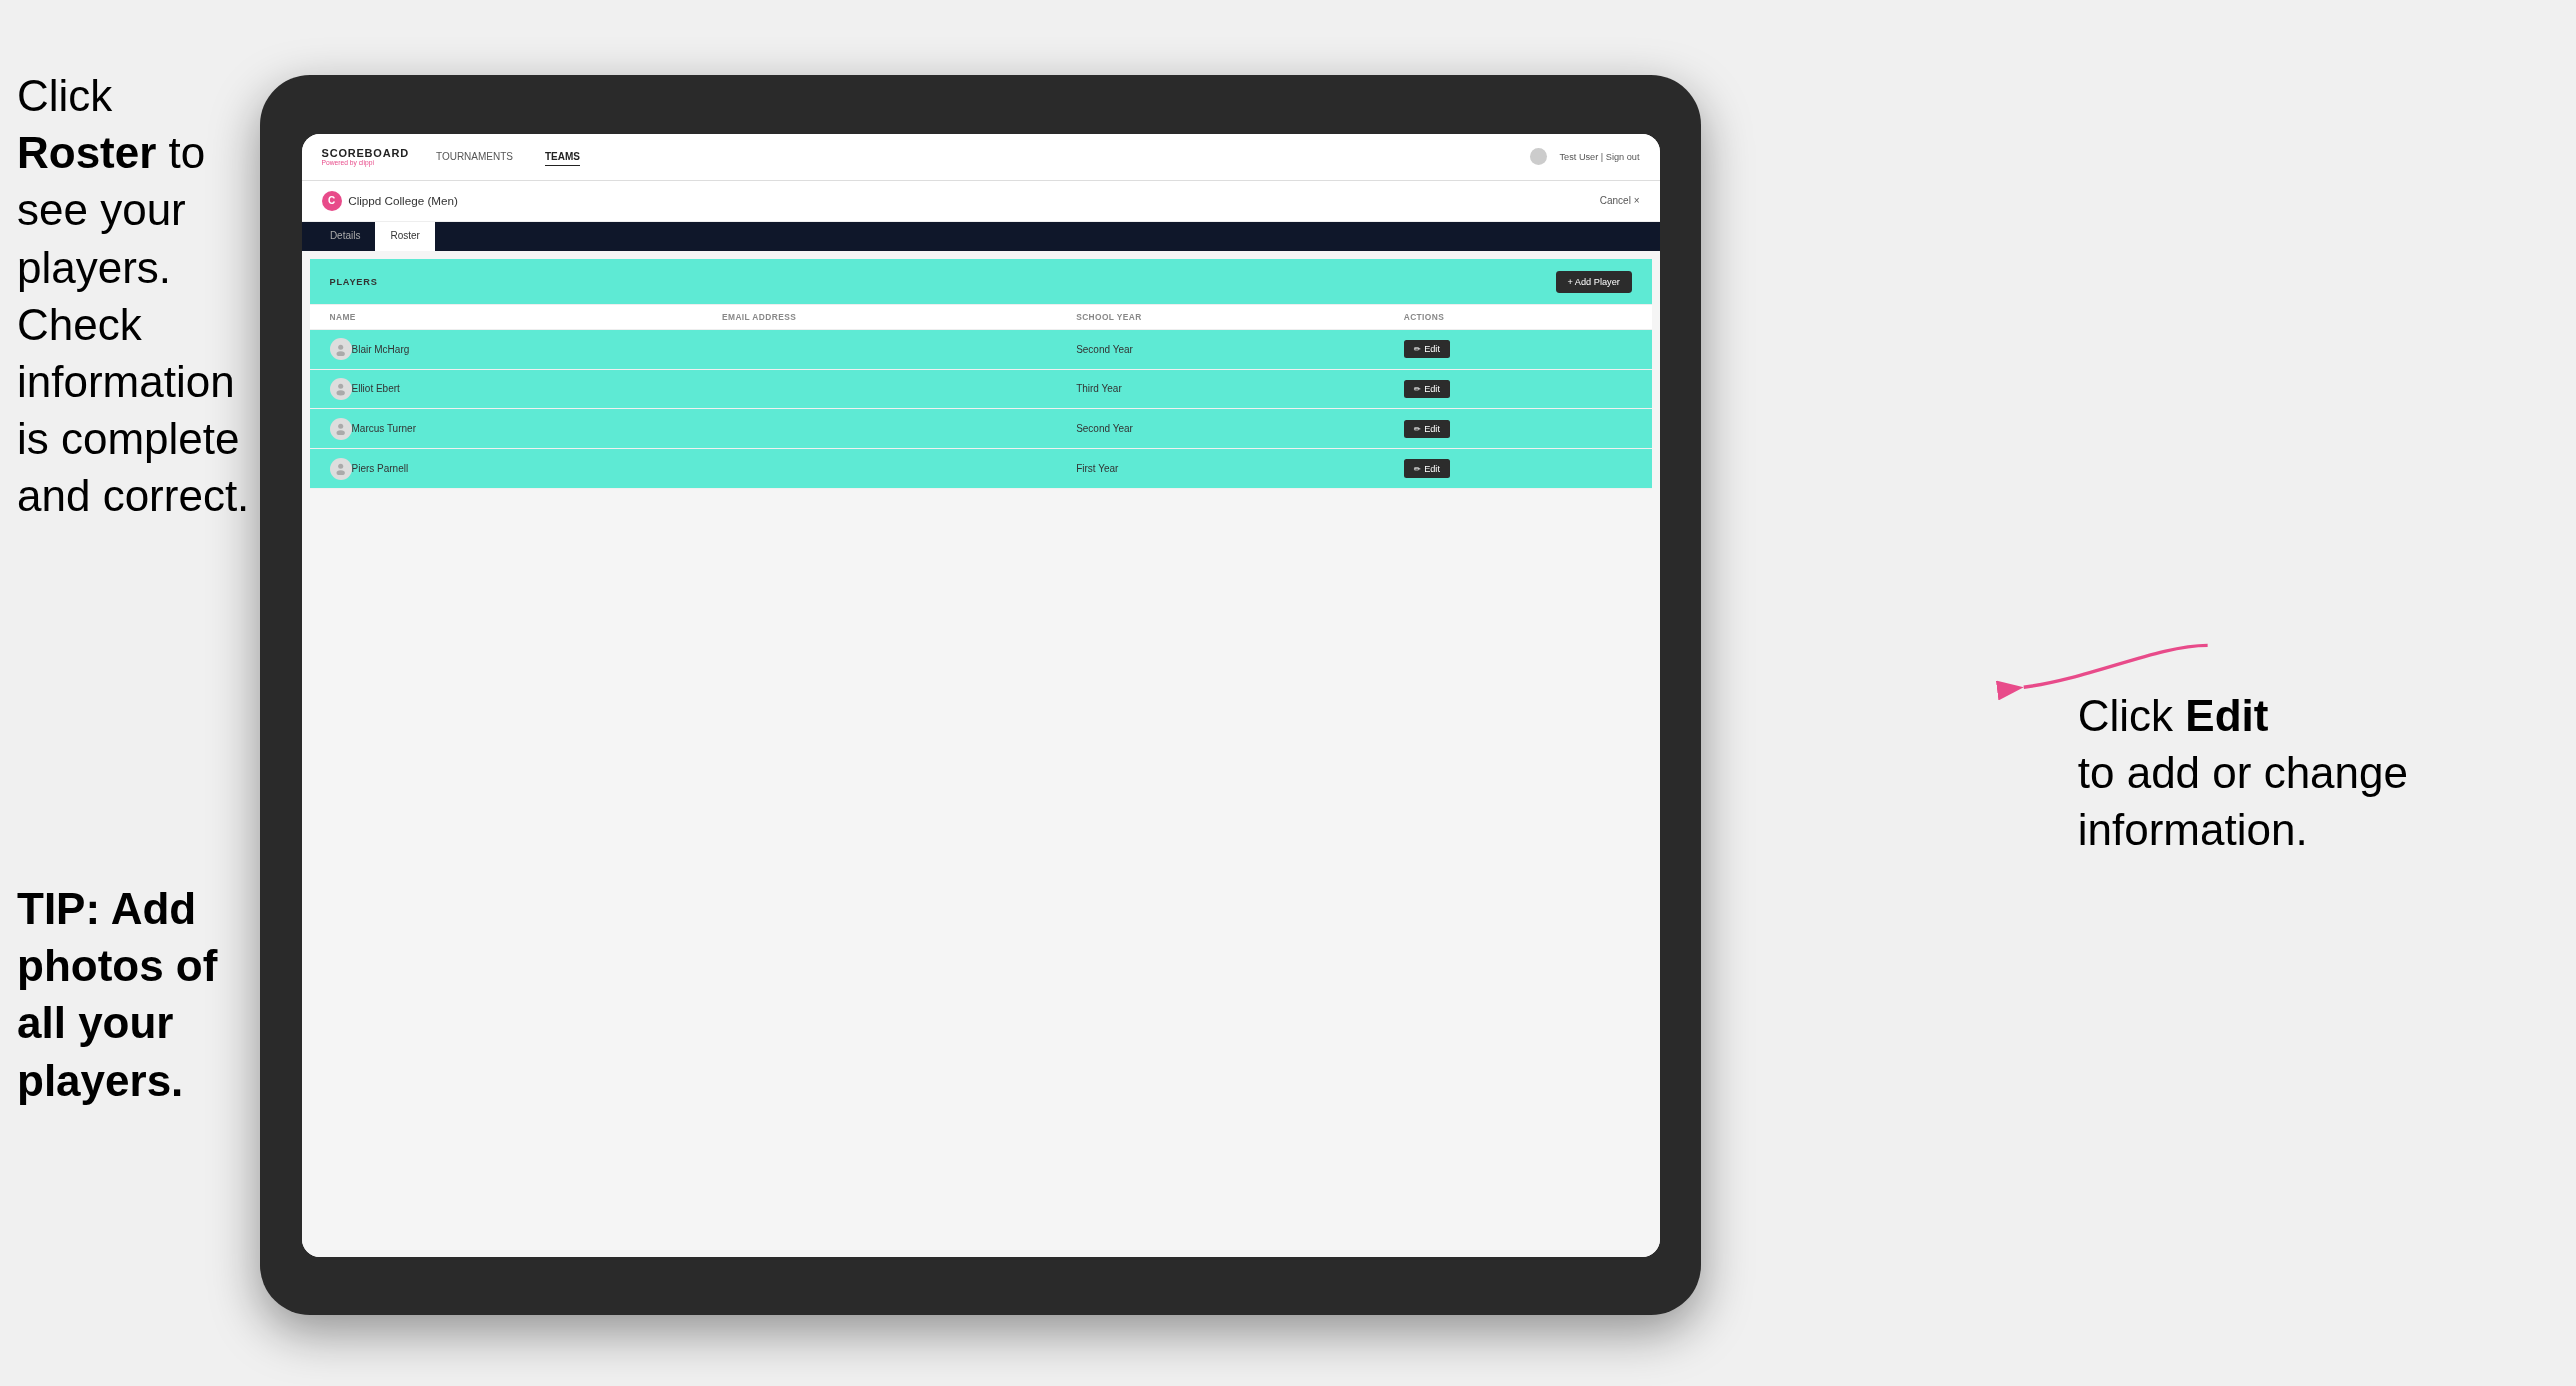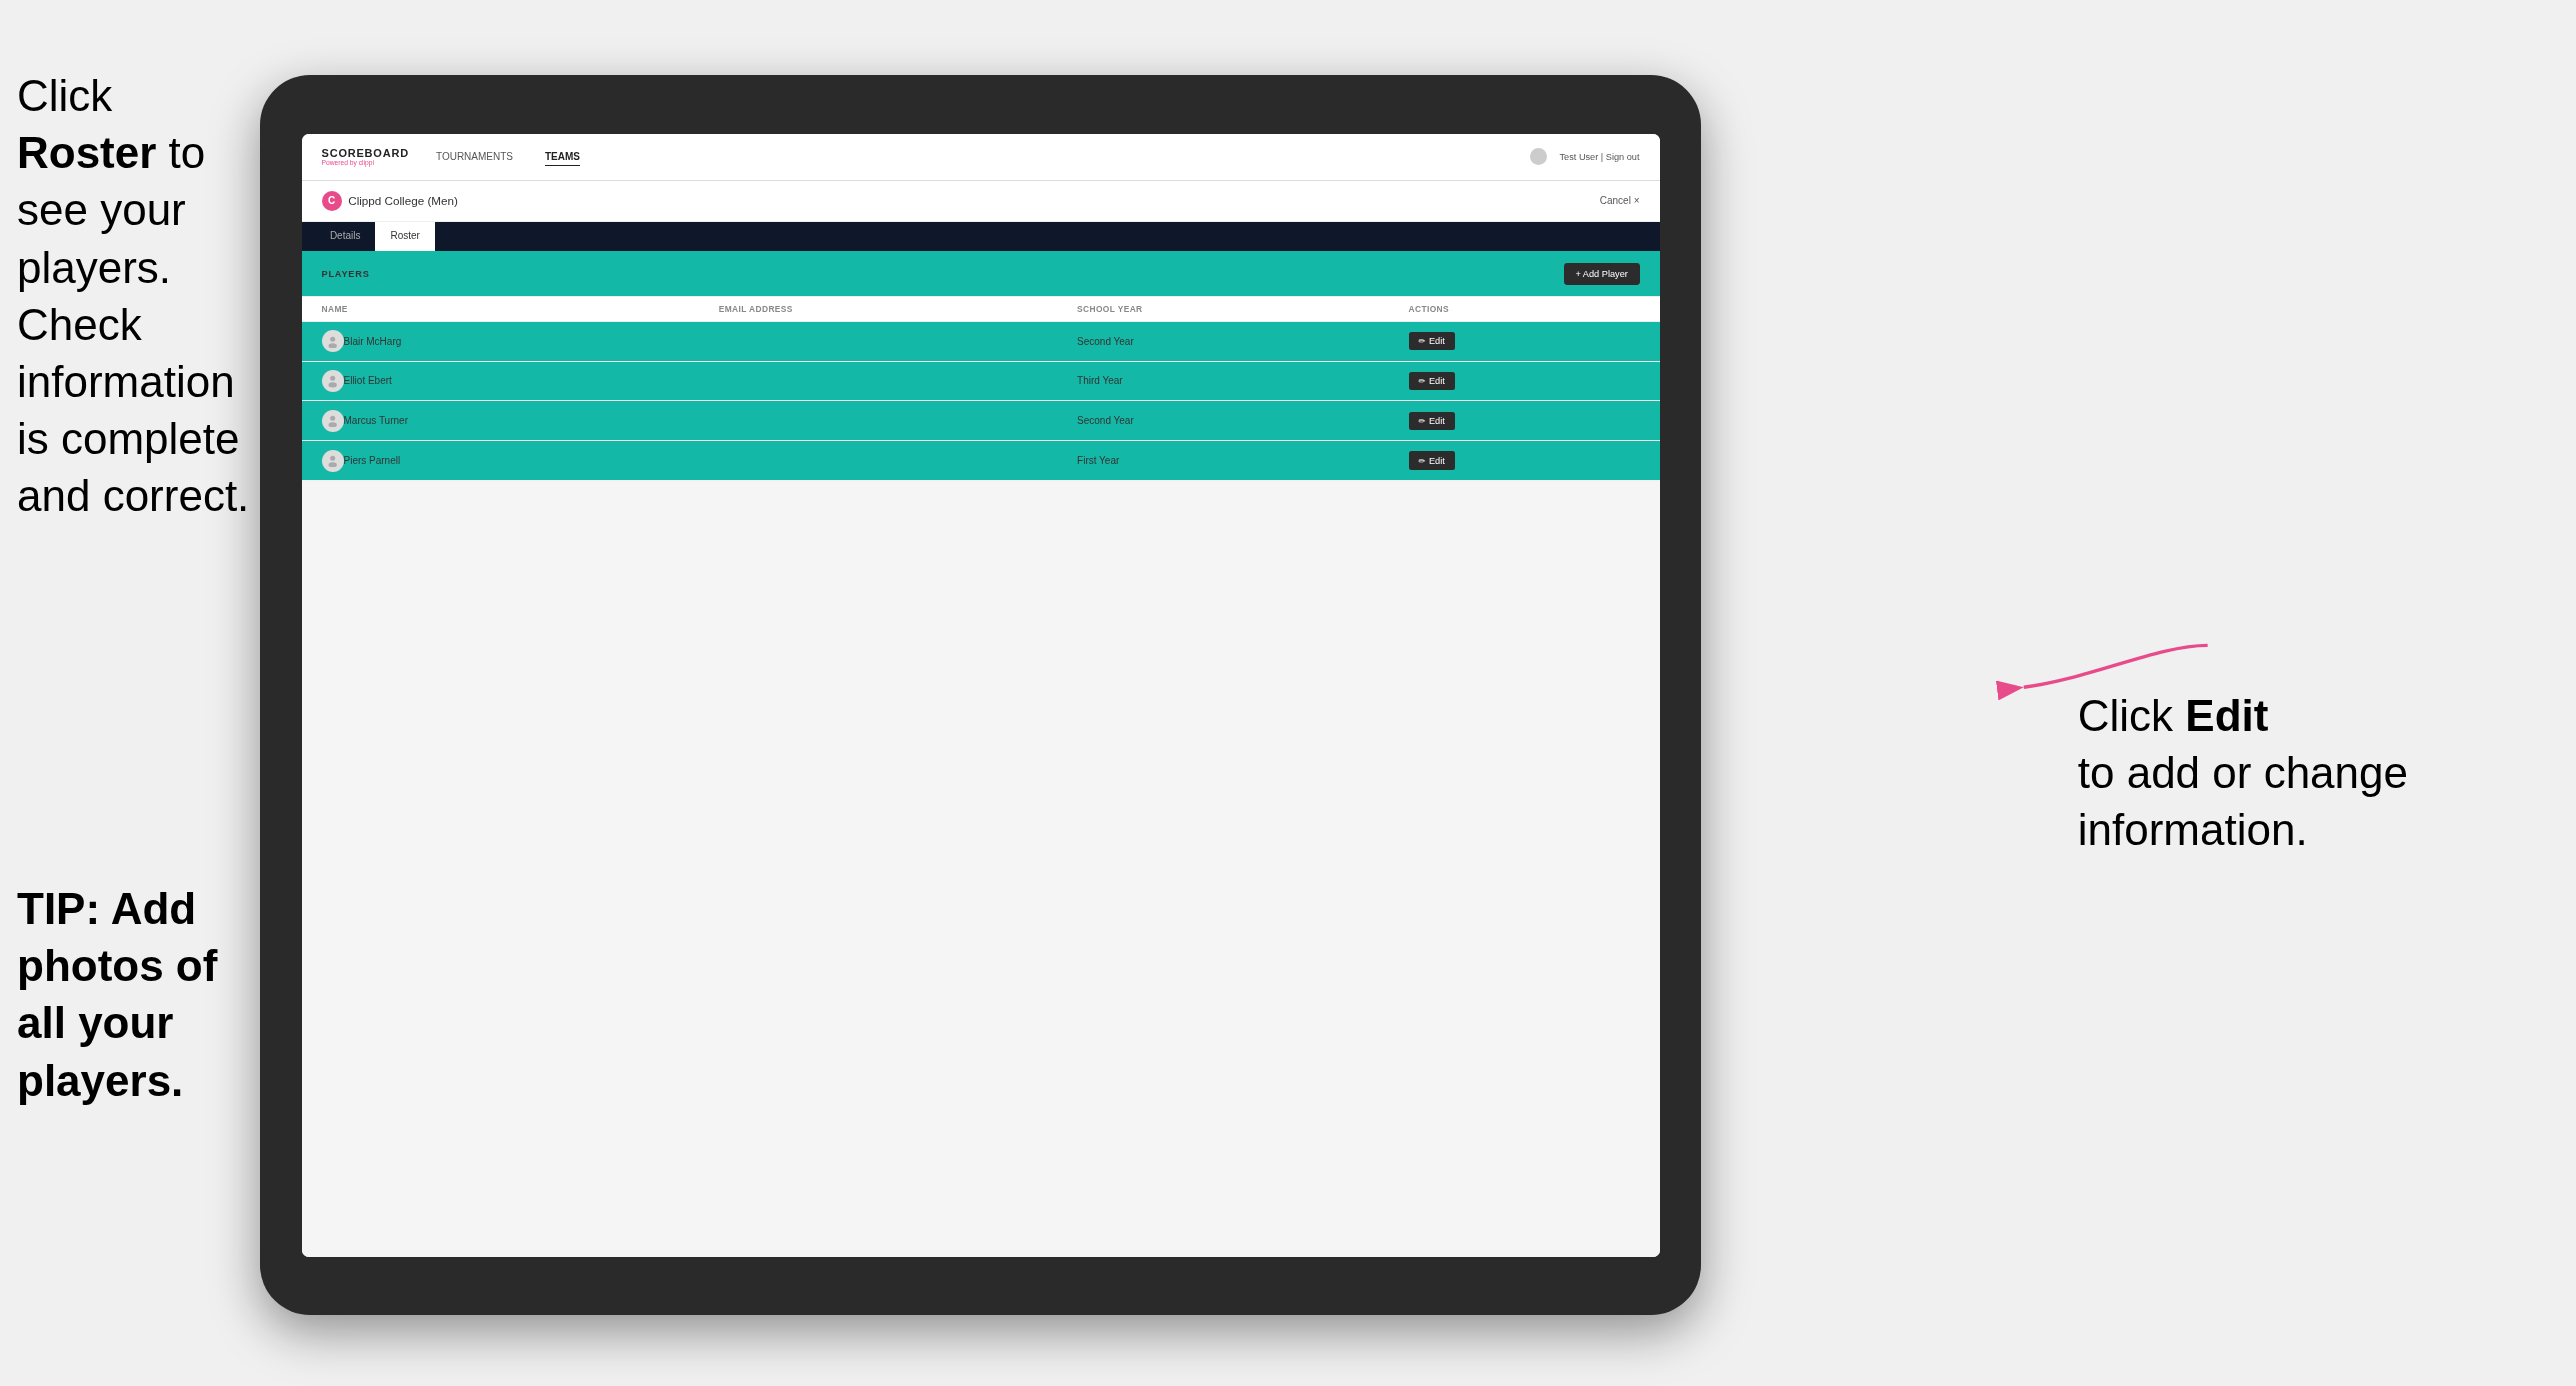--- a/index.html
+++ b/index.html
@@ -55,21 +55,21 @@
       box-shadow: 0 17px 50px rgba(0,0,0,0.4);
       display: flex;
       align-items: center;
       justify-content: center;
     }
 
     .tablet-screen {
       width: 1358px;
       height: 1123px;
       background: #fff;
-      border-radius: 7px;
+      border-radius: 18px;
       overflow: hidden;
       display: flex;
       flex-direction: column;
     }
 
     
     .navbar {
       background: #fff;
       border-bottom: 0.8px solid #ddd;
       display: flex;
@@ -192,22 +192,22 @@
 
     .tab.active {
       color: #fff;
       background: #fff;
       color: #333;
       border-bottom: 2.5px solid transparent;
     }
 
     
     .players-section {
-      background: #14b8a6;
-      margin: 0;
+      background: #5eead4;
+      margin: 8px;
     }
 
     .players-header {
       display: flex;
       align-items: center;
       justify-content: space-between;
       padding: 11.7px 20px;
       border-bottom: 0.8px solid #eee;
     }
 

